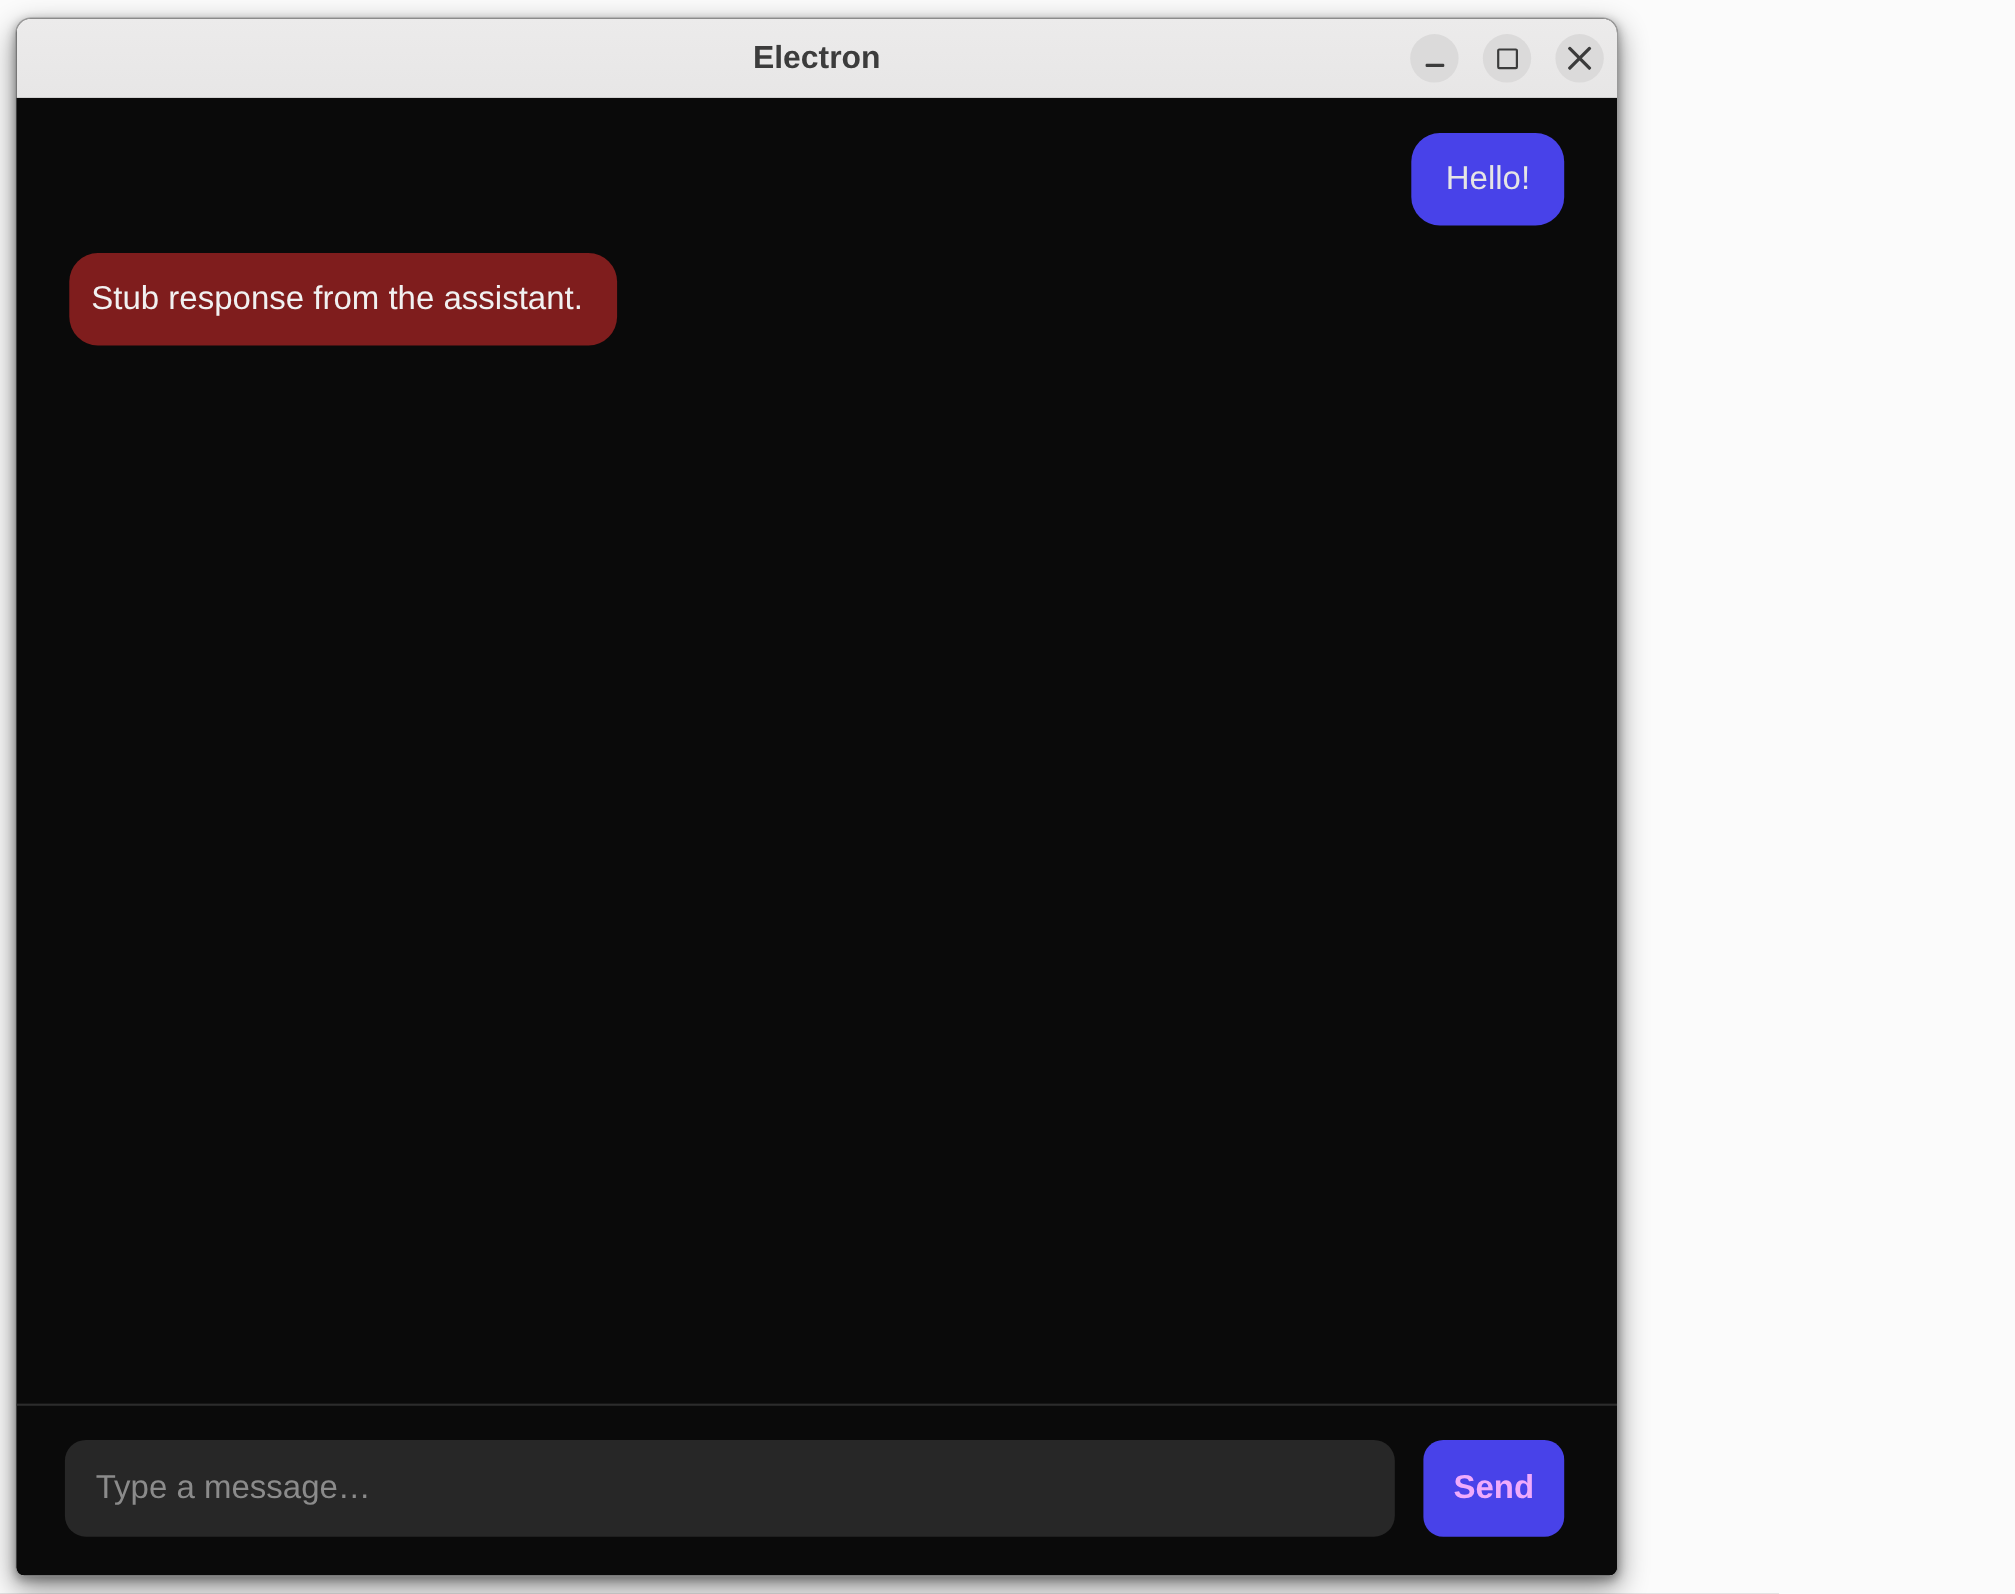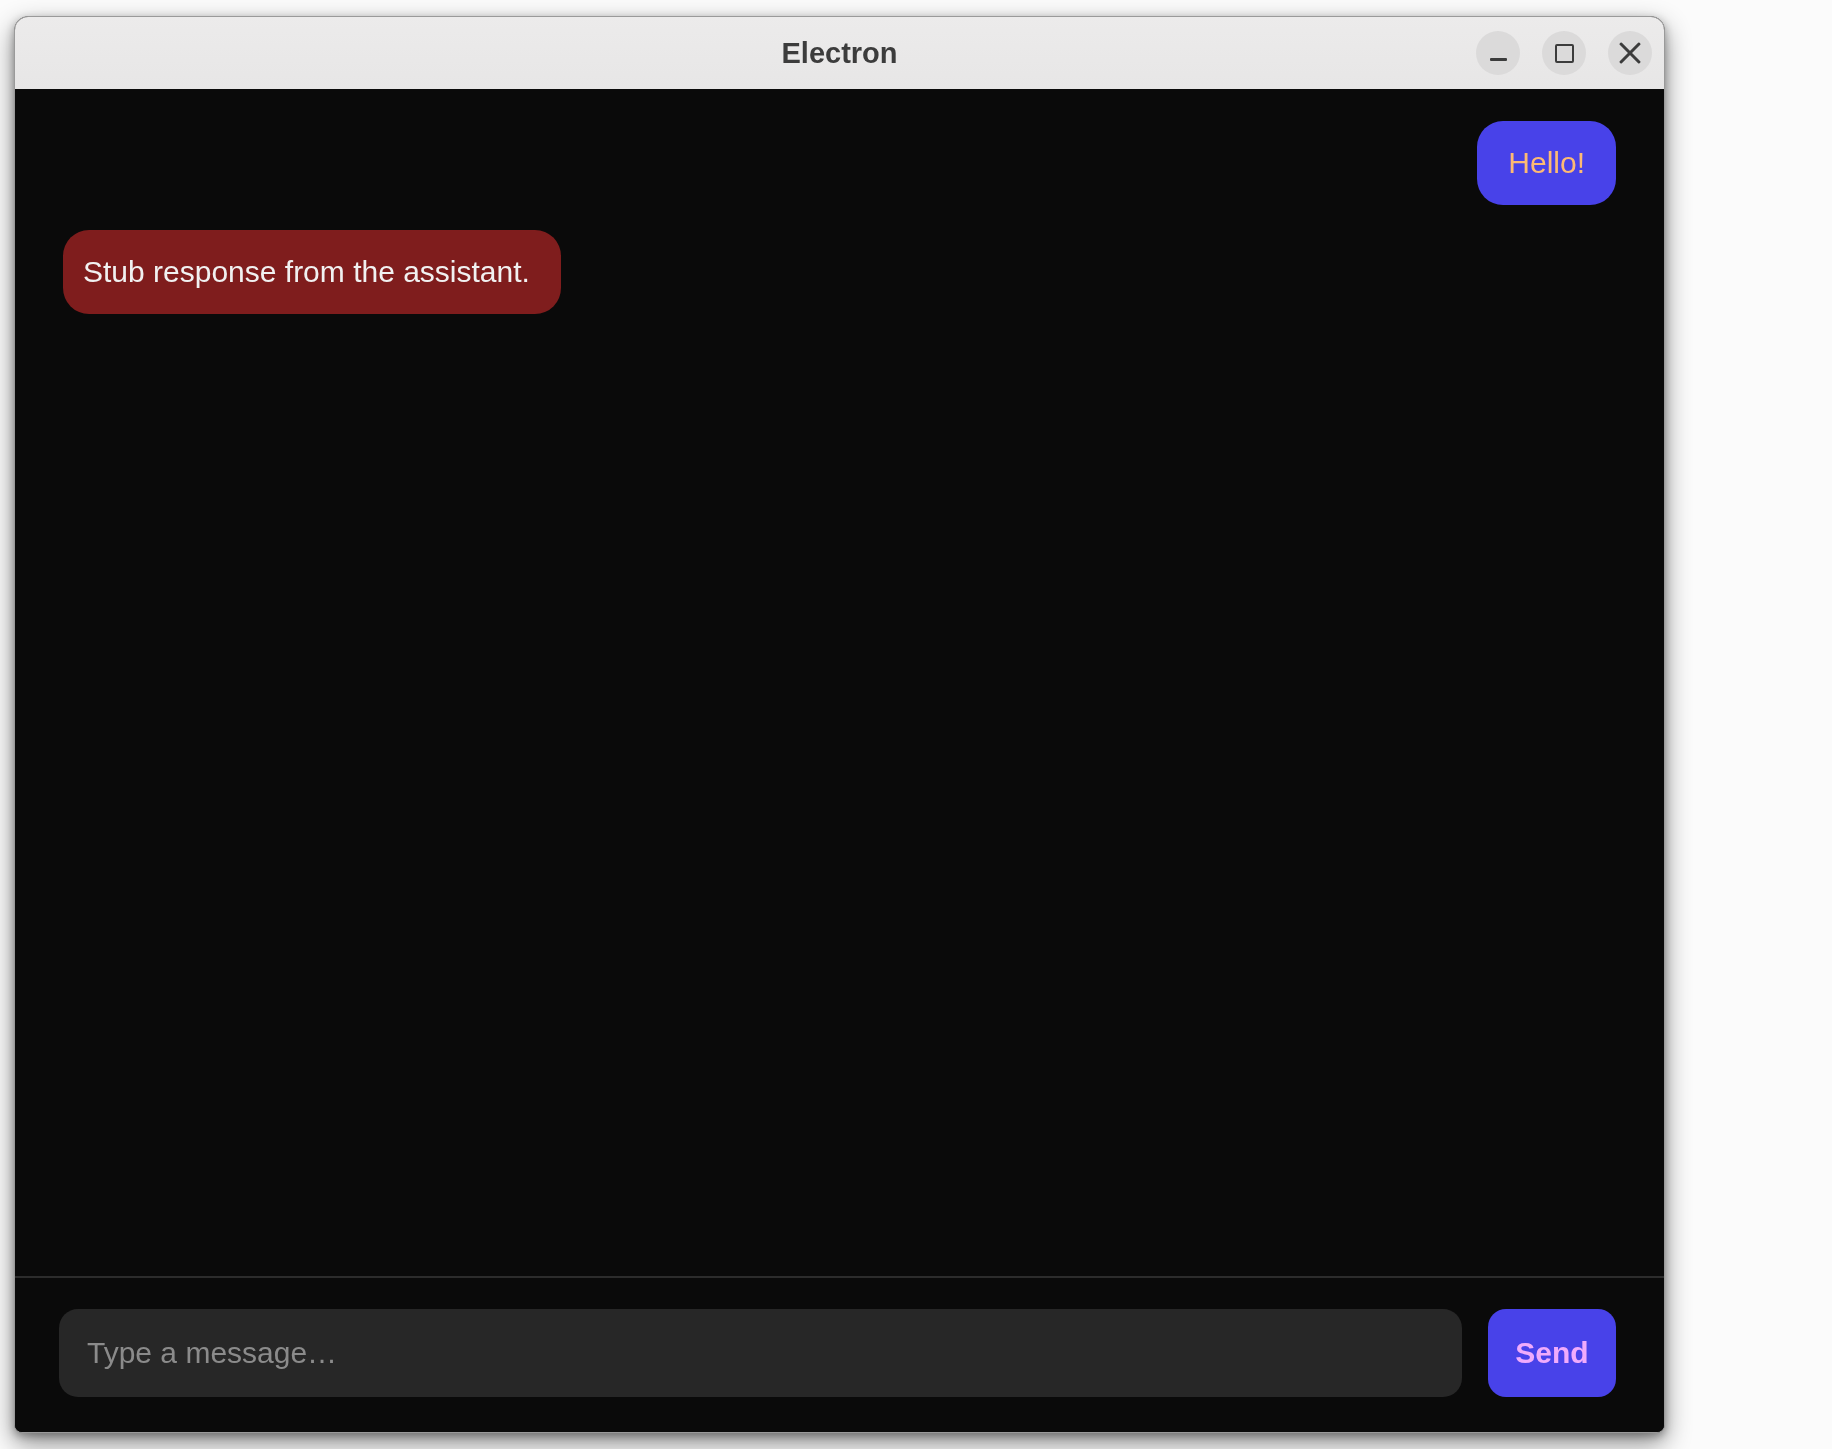--- a/index.html
+++ b/index.html
@@ -8,21 +8,21 @@
     background: #fbfbfb;
     font-family: "Liberation Sans", "DejaVu Sans", sans-serif;
     position: relative;
     overflow: hidden;
   }
 
   
   .window {
     position: absolute;
     left: 14px; top: 16px;
-    width: 1651px; height: 1417px;
+    width: 1457px; height: 1417px;
     border: 1px solid #9a9a9a;
     border-radius: 14px 14px 8px 8px;
     overflow: hidden;
     display: flex;
     flex-direction: column;
     background: #0a0a0a;
     box-shadow: 0 10px 26px rgba(0,0,0,0.45), 0 3px 9px rgba(0,0,0,0.30);
   }
 
   .titlebar {
@@ -126,21 +126,21 @@
   .bubble {
     max-width: 70%;
     font-size: 30px;
     line-height: 38px;
     padding: 23px 31px;
     border-radius: 26px;
   }
   .bubble.user {
     align-self: flex-end;
     background: #4842e9;
-    color: #fdba74;
+    color: #e5e5e5;
   }
   .bubble.assistant {
     align-self: flex-start;
     background: #2b2b2b;
     color: #f1f1f1;
     margin-top: 25px;
   }
 
   
   .composer {

